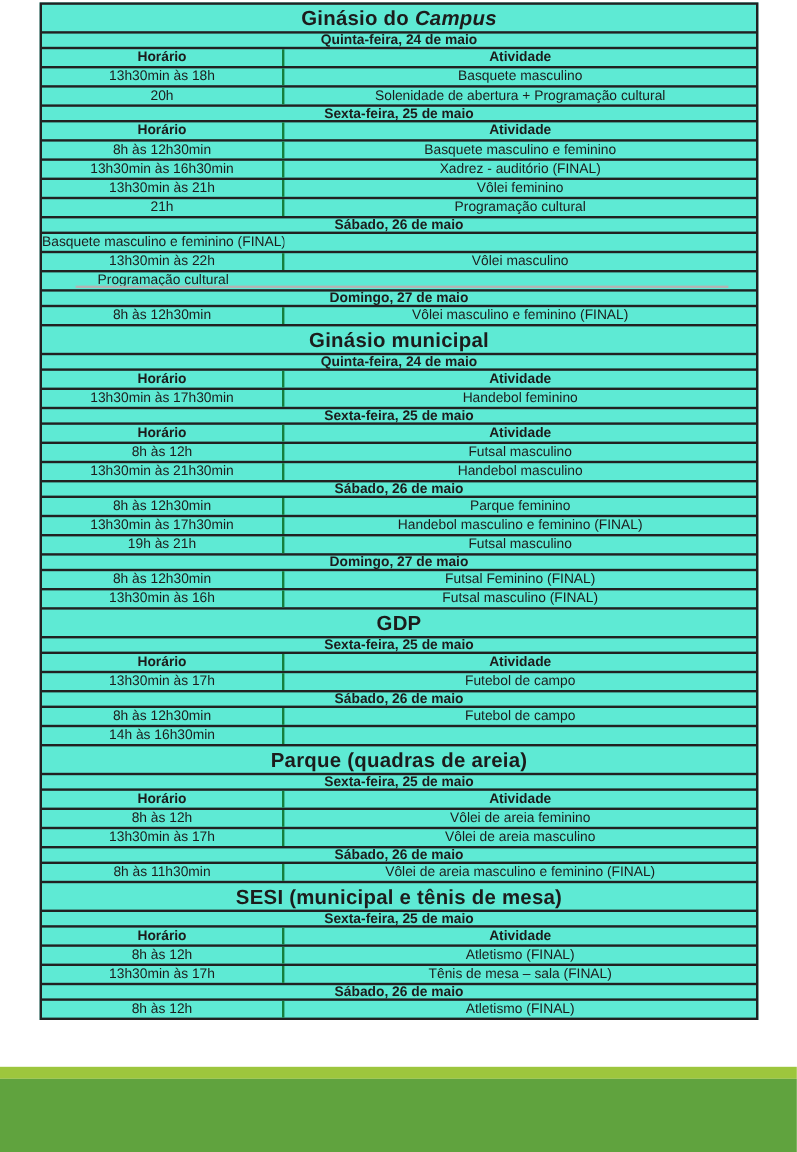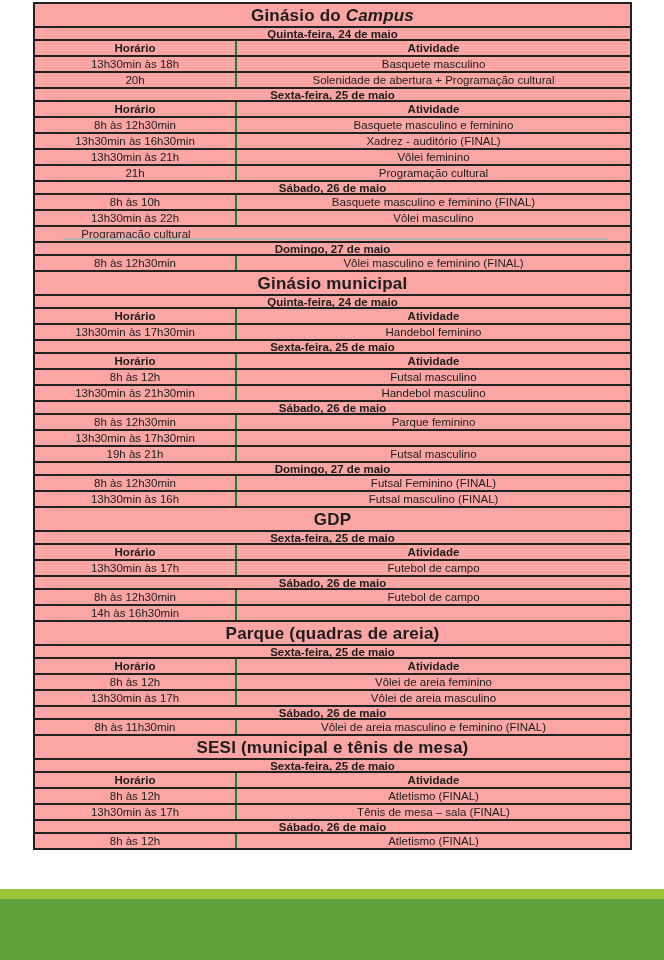--- a/index.html
+++ b/index.html
@@ -11,21 +11,21 @@
     position: relative;
     overflow: hidden;
   }
   .sheet { position: absolute; left: 0; top: 0; width: 664px; height: 960px; background: #ffffff; }
 
   .schedule-table {
     position: absolute;
     left: 33px; top: 2px;
     width: 599px;
     border: 2px solid #212121;
-    background: #fca5a5;
+    background: #5eead4;
   }
   .row { border-bottom: 2px solid #212121; position: relative; text-align: center; }
   .row:last-child { border-bottom: none; }
 
   .title-row {
     height: 24px; line-height: 24px;
     font-size: 17px; font-weight: bold;
     letter-spacing: 0.2px;
   }
   .title-row .italic { font-style: italic; }
@@ -94,21 +94,20 @@
       <div class="row grid data-row">
         <div class="cell time-col">13h30min às 21h</div>
         <div class="cell">Vôlei feminino</div>
       </div>
       <div class="row grid data-row">
         <div class="cell time-col">21h</div>
         <div class="cell">Programação cultural</div>
       </div>
       <div class="row date-row">Sábado, 26 de maio</div>
       <div class="row grid data-row">
-        <div class="cell time-col">8h às 10h</div>
         <div class="cell">Basquete masculino e feminino (FINAL)</div>
       </div>
       <div class="row grid data-row">
         <div class="cell time-col">13h30min às 22h</div>
         <div class="cell">Vôlei masculino</div>
       </div>
       <div class="row grid data-row">
         <div class="cell">Programação cultural</div>
         <div class="underline-decor"></div>
       </div>
@@ -140,20 +139,21 @@
         <div class="cell time-col">13h30min às 21h30min</div>
         <div class="cell">Handebol masculino</div>
       </div>
       <div class="row date-row">Sábado, 26 de maio</div>
       <div class="row grid data-row">
         <div class="cell time-col">8h às 12h30min</div>
         <div class="cell">Parque feminino</div>
       </div>
       <div class="row grid data-row">
         <div class="cell time-col">13h30min às 17h30min</div>
+        <div class="cell">Handebol masculino e feminino (FINAL)</div>
       </div>
       <div class="row grid data-row">
         <div class="cell time-col">19h às 21h</div>
         <div class="cell">Futsal masculino</div>
       </div>
       <div class="row date-row">Domingo, 27 de maio</div>
       <div class="row grid data-row">
         <div class="cell time-col">8h às 12h30min</div>
         <div class="cell">Futsal Feminino (FINAL)</div>
       </div>

